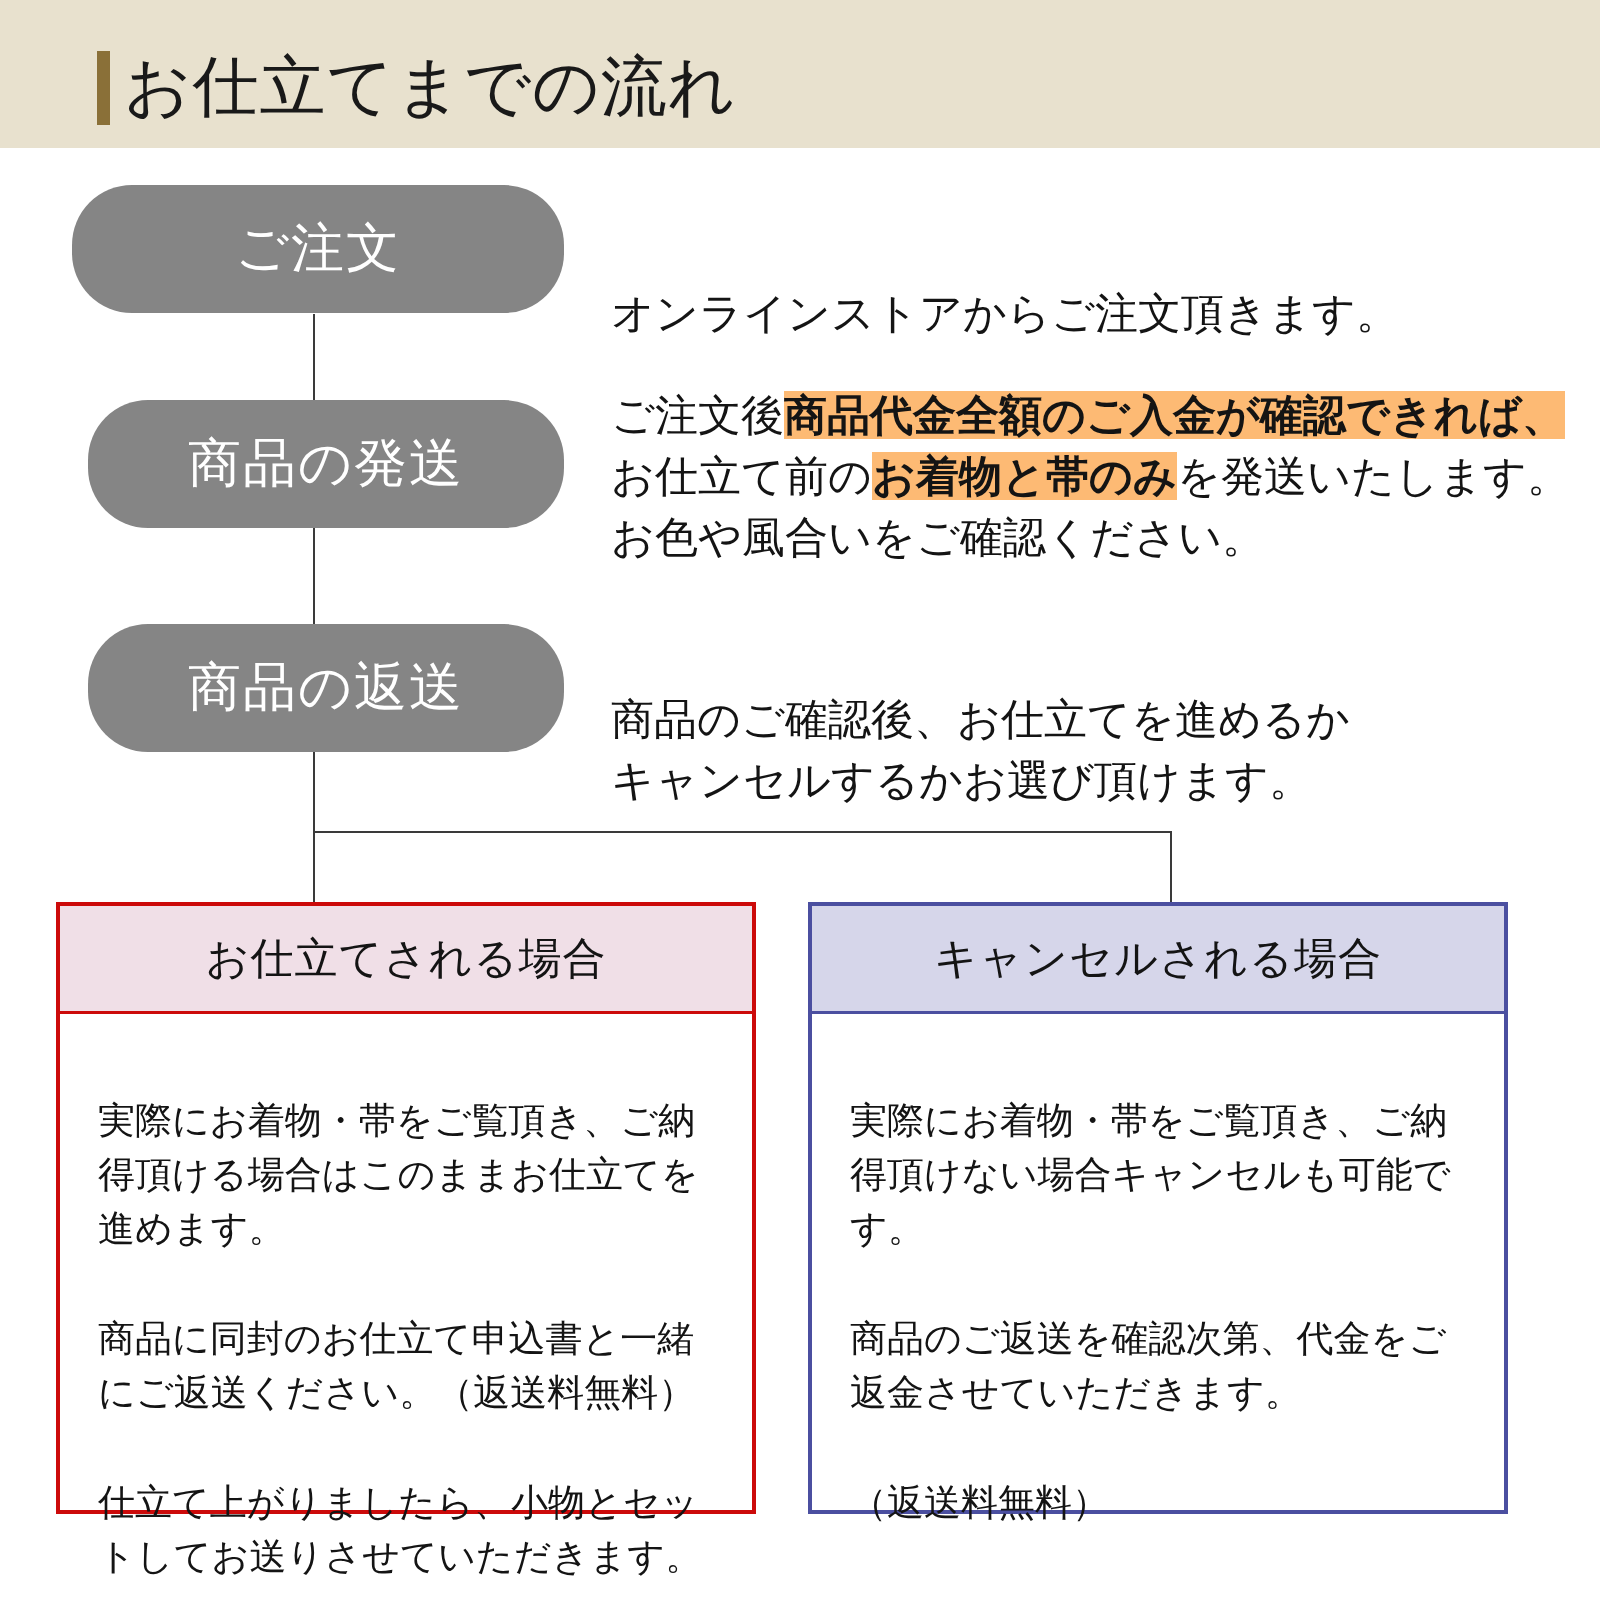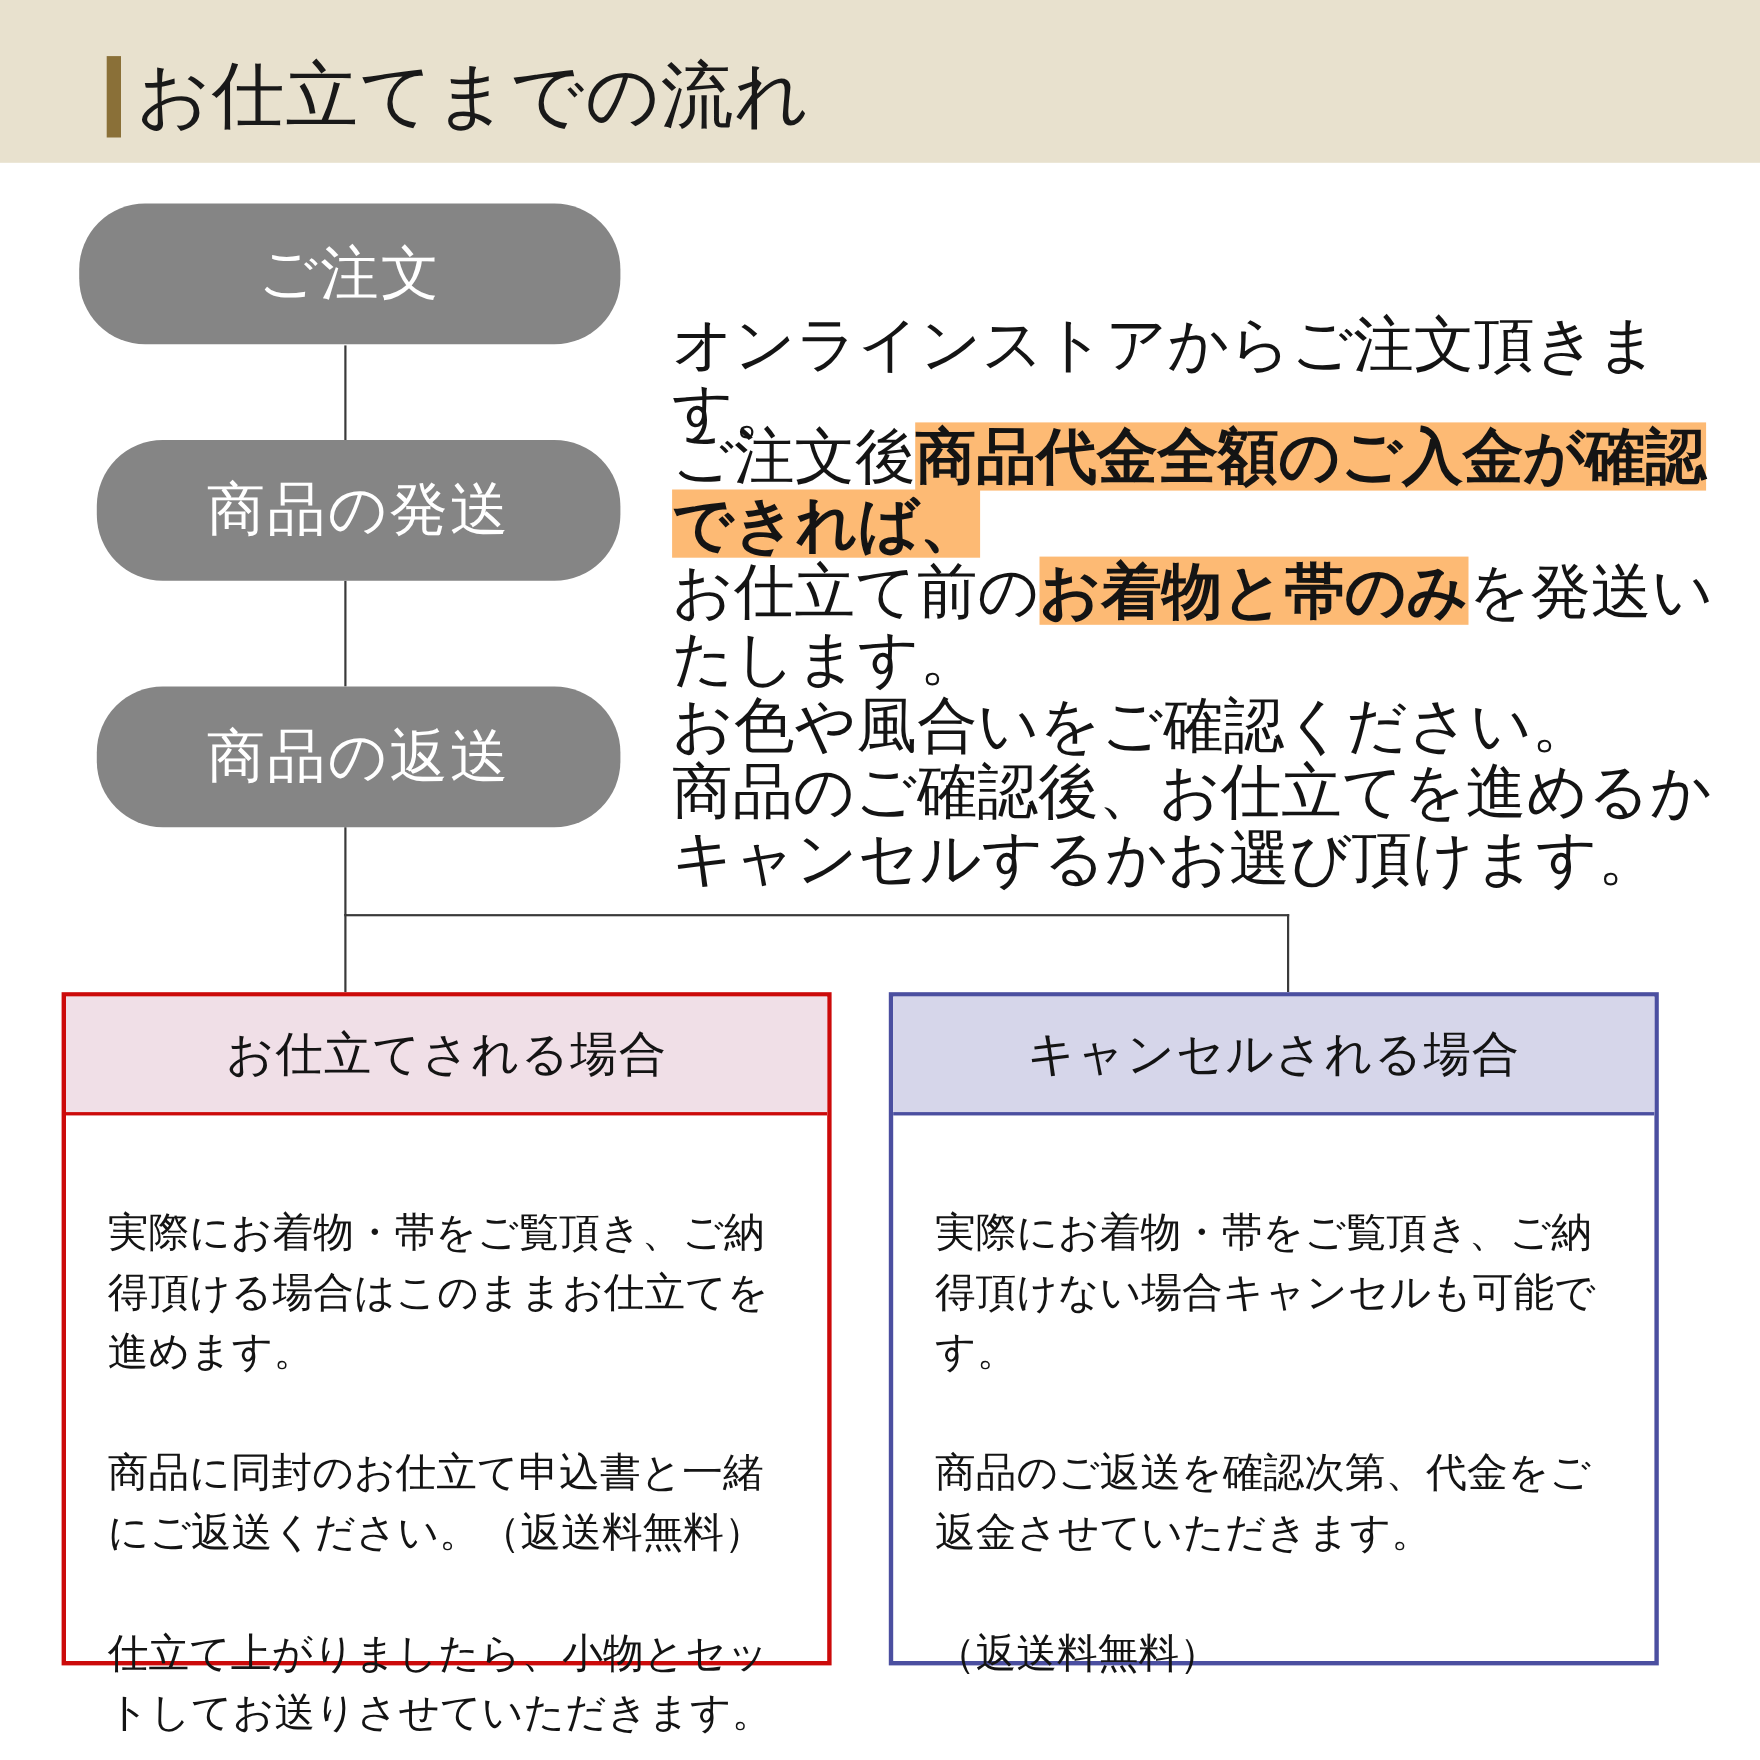--- a/index.html
+++ b/index.html
@@ -65,21 +65,21 @@
     letter-spacing: 2px;
     box-sizing: border-box;
   }
   .pill-1 { left: 72px;  top: 185px; width: 492px; height: 128px; }
   .pill-2 { left: 88px;  top: 400px; width: 476px; height: 128px; }
   .pill-3 { left: 88px;  top: 624px; width: 476px; height: 128px; }
 
   
   .desc {
     position: absolute;
-    font-size: 55px;
+    font-size: 43px;
     line-height: 61px;
     color: #141414;
     white-space: pre-line;
   }
   .desc-1 { left: 611px; top: 222px; }
   .desc-2 { left: 611px; top: 385px; }
   .desc-3 { left: 611px; top: 628px; }
 
   .hl {
     background: #fdba74;

